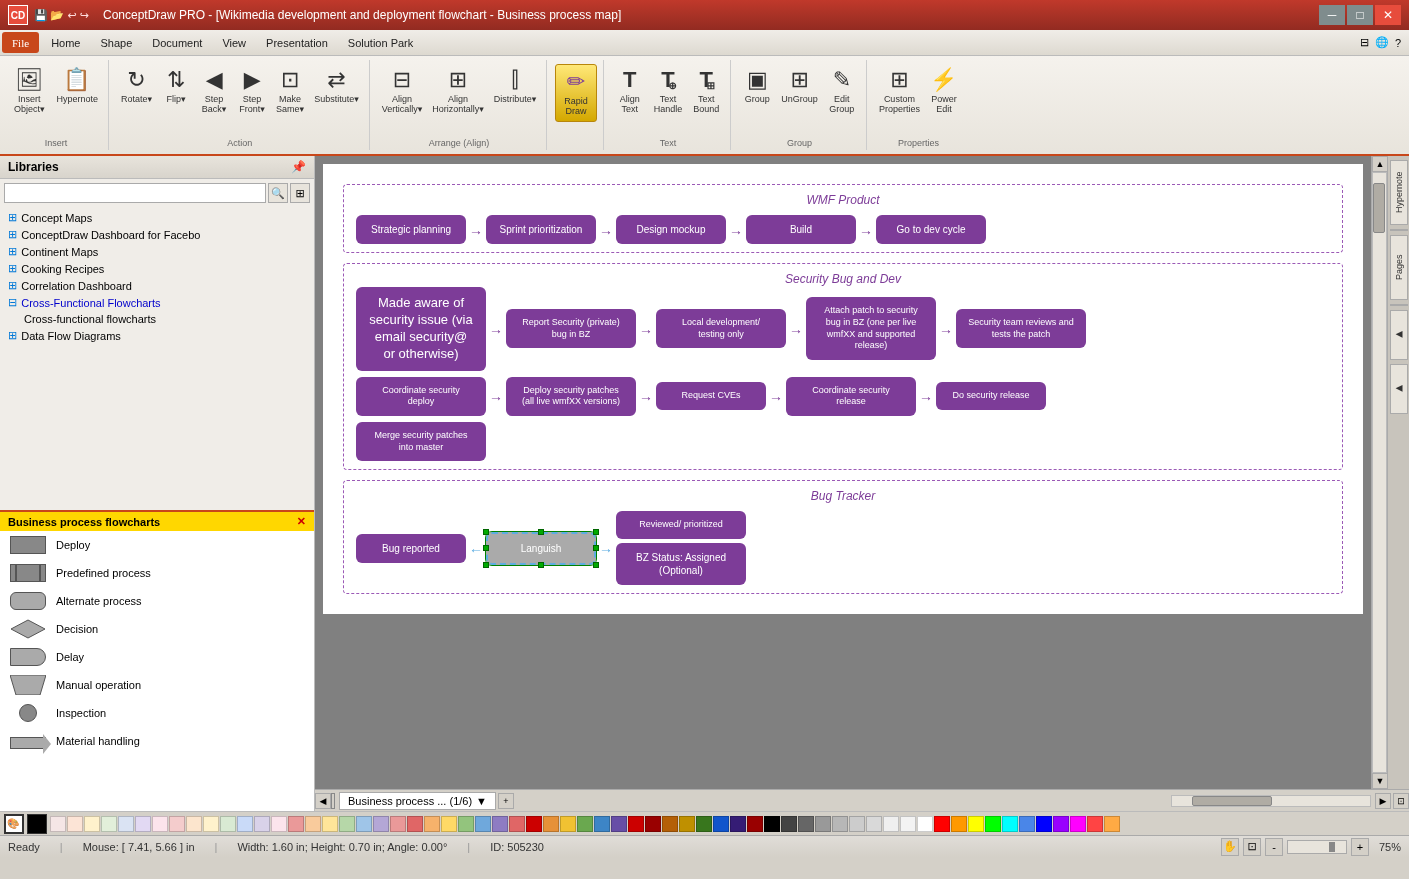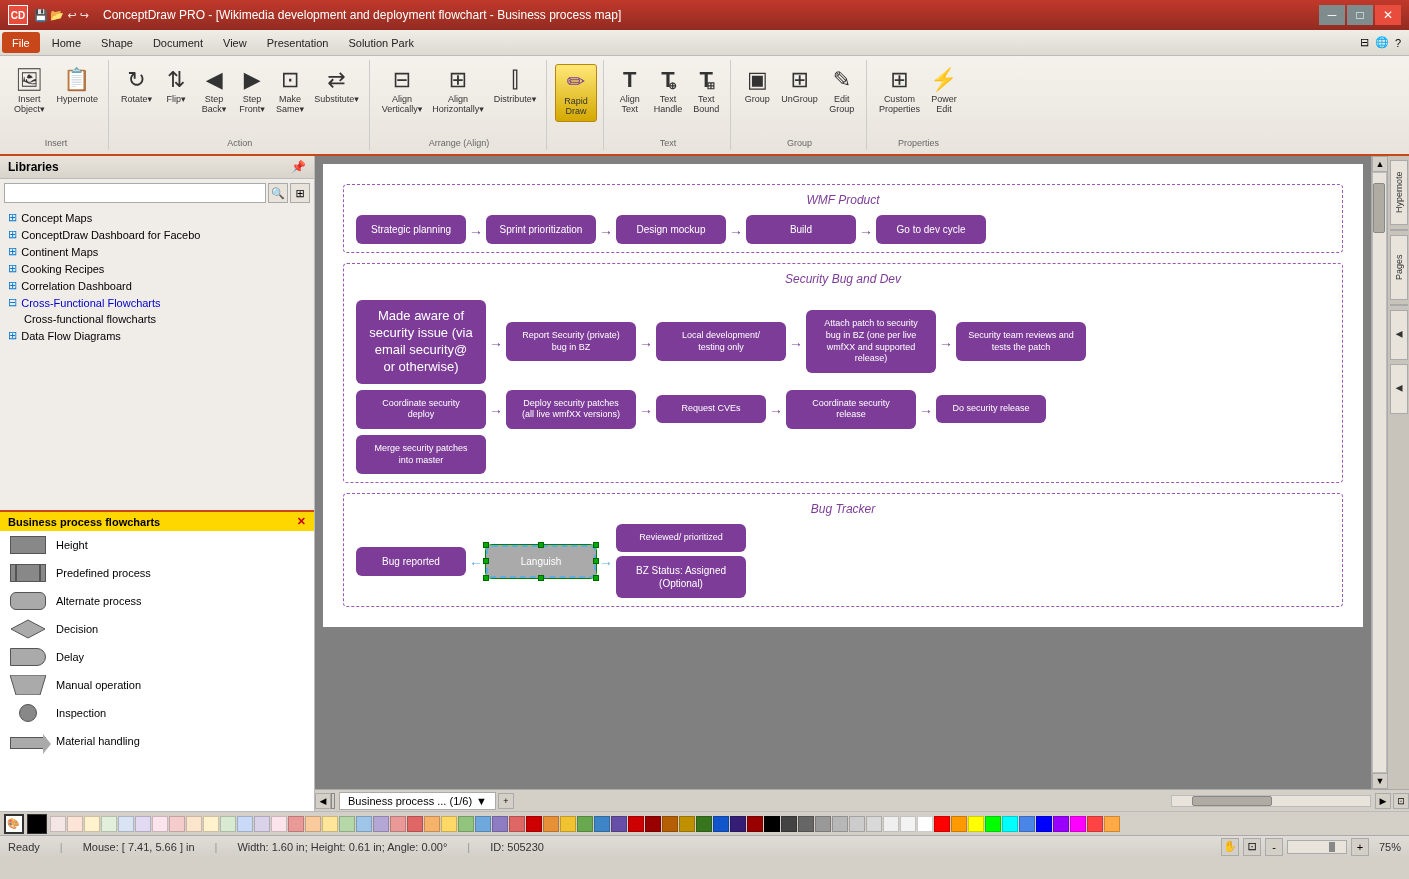--- a/index.html
+++ b/index.html
@@ -33,21 +33,21 @@
       border-bottom: 1px solid #bbb;
     }
     .menu-item {
       padding: 0 10px;
       display: flex;
       align-items: center;
       font-size: 11px;
       cursor: pointer;
       color: #222;
     }
-    .menu-item.active { background: #c8471a; color: white; border-radius: 3px; margin: 2px; }
+    .menu-item.active { background: #c8471a; color: white; border-radius: 3px; margin: 2px; font-family: Liberation Serif, serif; }
 
     
     .ribbon {
       background: linear-gradient(to bottom, #f5f2ed, #e8e4dc);
       border-bottom: 2px solid #c8471a;
       display: flex;
       align-items: stretch;
       padding: 2px 4px;
       gap: 2px;
     }
@@ -413,21 +413,21 @@
     <div style="border-top: 2px solid #c8471a; background:white; overflow-y:auto; flex:1;">
       <div style="background:#ffd700; padding:3px 8px; font-size:11px; font-weight:bold; display:flex; align-items:center; justify-content:space-between;">
         <span>Business process flowcharts</span>
         <span style="cursor:pointer; color:#c00;">✕</span>
       </div>
 
       <div class="shape-item">
         <div class="shape-preview">
             <div style="width:36px;height:18px;background:#888;border:1px solid #555;"></div>
           </div>
-        <span>Height</span>
+        <span>Deploy</span>
       </div>
 
       <div class="shape-item">
         <div class="shape-preview">
             <div style="width:36px;height:18px;background:#888;border:1px solid #555; position:relative;">
               <div style="position:absolute;left:4px;top:0;width:2px;height:100%;background:#555;"></div>
               <div style="position:absolute;right:4px;top:0;width:2px;height:100%;background:#555;"></div>
             </div>
           </div>
         <span>Predefined process</span>
@@ -499,21 +499,21 @@
               <span class="flow-arrow">→</span>
               <div class="flow-box">Design mockup</div>
               <span class="flow-arrow">→</span>
               <div class="flow-box">Build</div>
               <span class="flow-arrow">→</span>
               <div class="flow-box">Go to dev cycle</div>
             </div>
           </div>
 
           <div style="border: 1.5px dashed #9b59b6; border-radius:4px; padding:8px 12px; margin-bottom:10px;">
-            <div style="color:#7d3c98; font-size:12px; font-style:italic; text-align:center; margin-bottom:14px;">Security Bug and Dev</div>
+            <div style="color:#7d3c98; font-size:12px; font-style:italic; text-align:center; margin-bottom:1px;">Security Bug and Dev</div>
 
             <div style="display:flex; align-items:center; gap:3px; flex-wrap:nowrap; margin-bottom:6px;">
               <div class="flow-box" style="font-size:13px;">Made aware of security issue (via email security@ or otherwise)</div>
               <span class="flow-arrow">→</span>
               <div class="flow-box" style="font-size:9px;">Report Security (private) bug in BZ</div>
               <span class="flow-arrow">→</span>
               <div class="flow-box" style="font-size:9px;">Local development/ testing only</div>
               <span class="flow-arrow">→</span>
               <div class="flow-box" style="font-size:9px;">Attach patch to security bug in BZ (one per live wmfXX and supported release)</div>
               <span class="flow-arrow">→</span>
@@ -676,21 +676,21 @@
     <div class="color-swatch" style="background: rgb(255, 0, 255);"></div>
     <div class="color-swatch" style="background: rgb(255, 68, 68);"></div>
     <div class="color-swatch" style="background: rgb(255, 170, 68);"></div>
   </div>
 
 <div class="status-bar">
   <span>Ready</span>
   <span class="status-sep">|</span>
   <span>Mouse: [ 7.41, 5.66 ] in</span>
   <span class="status-sep">|</span>
-  <span>Width: 1.60 in;  Height: 0.61 in;  Angle: 0.00°</span>
+  <span>Width: 1.60 in;  Height: 0.70 in;  Angle: 0.00°</span>
   <span class="status-sep">|</span>
   <span>ID: 505230</span>
   <div style="margin-left:auto; display:flex; align-items:center; gap:4px;">
     <button class="zoom-btn">✋</button>
     <button class="zoom-btn">⊡</button>
     <button class="zoom-btn">-</button>
     <div style="width:60px; height:14px; background:#e8e4dc; border:1px solid #aaa; position:relative;">
       <div style="position:absolute; left:70%; top:1px; width:6px; height:10px; background:#888;"></div>
     </div>
     <button class="zoom-btn">+</button>

